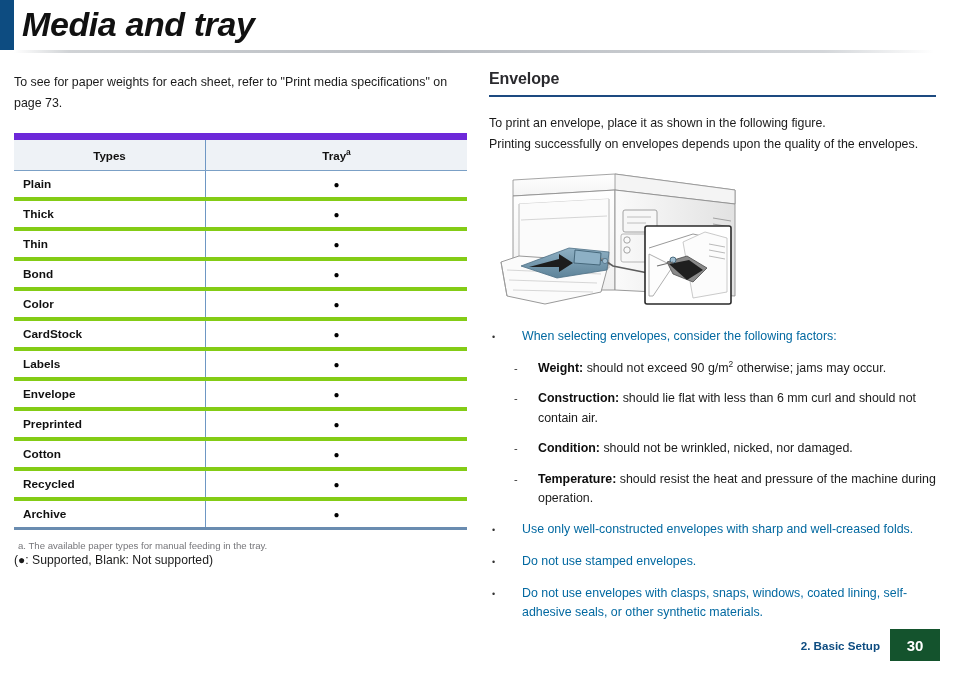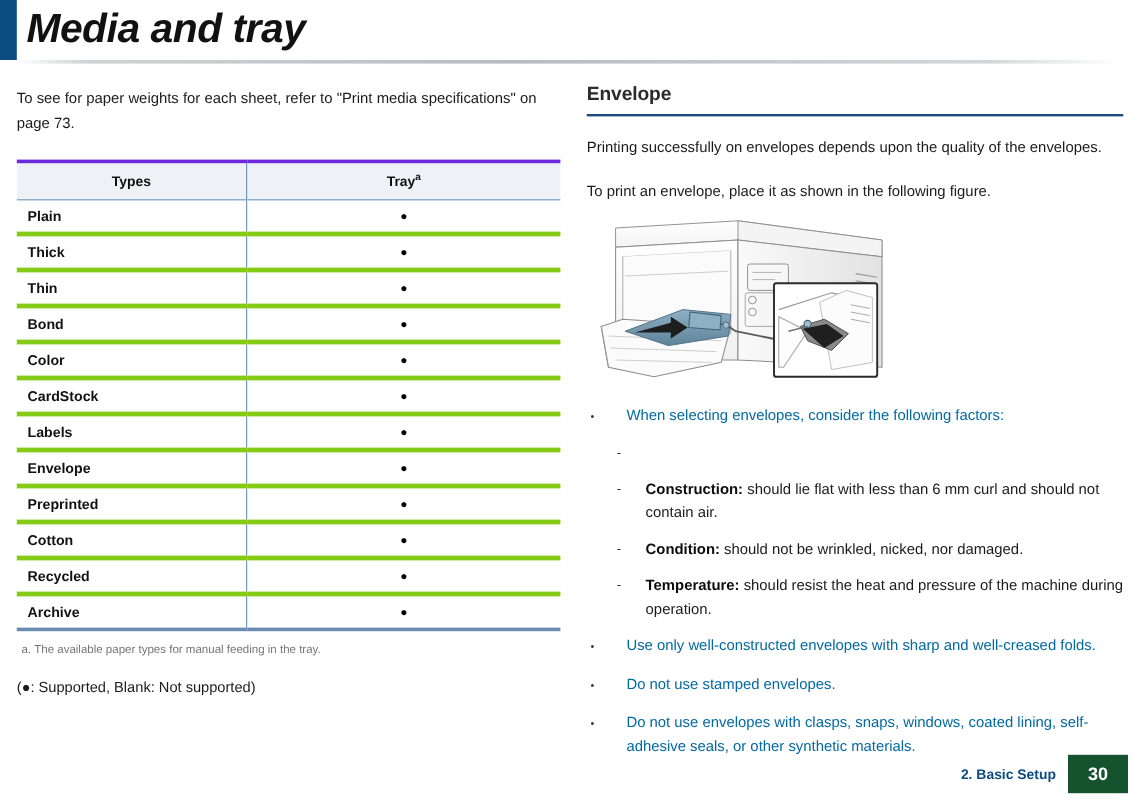--- a/index.html
+++ b/index.html
@@ -78,21 +78,21 @@
 
   
   #media-table {
     margin-top: 19px;
     width: 452px;
     border-collapse: collapse;
     table-layout: fixed;
   }
   #media-table thead th {
     background: #eef2f6;
-    border-top: 3px solid #6d28d9;
+    border-top: 7px solid #6d28d9;
     border-bottom: 1px solid #7ba0c6;
     font-size: 11.6px;
     font-weight: bold;
     color: #111;
     height: 30px;
     padding: 0;
     text-align: center;
     vertical-align: middle;
   }
   #media-table thead th.col-types { width: 191px; }
@@ -124,21 +124,20 @@
   }
 
   #table-footnote {
     margin-top: 9px;
     font-size: 9.6px;
     color: #76767a;
     line-height: 14px;
     padding-left: 4px;
   }
   #legend-note {
-    margin-top: 17px;
     font-size: 12.2px;
     color: #1b1b1b;
   }
   .legend-dot {
     font-size: 12px;
     line-height: 1;
   }
 
   
   #envelope-heading {
@@ -314,22 +313,22 @@
   <div id="table-footnote">a.  The available paper types for manual feeding in the tray.</div>
 
   <div id="legend-note"><span>(</span><span class="legend-dot">●</span><span>: Supported, Blank: Not supported)</span></div>
 </div>
 
 <div id="right-column">
 
   <h2 id="envelope-heading">Envelope</h2>
   <div id="envelope-rule"></div>
 
+  <div id="envelope-intro-2" class="body-text">To print an envelope, place it as shown in the following figure.</div>
   <div id="envelope-intro-1" class="body-text">Printing successfully on envelopes depends upon the quality of the envelopes.</div>
-  <div id="envelope-intro-2" class="body-text">To print an envelope, place it as shown in the following figure.</div>
 
   <div id="printer-figure">
     <svg viewBox="0 0 270 145" width="270" height="145">
       <defs>
         <linearGradient id="bodyShade" x1="0" y1="0" x2="0" y2="1">
           <stop offset="0%" stop-color="#ffffff"></stop>
           <stop offset="100%" stop-color="#f0f0f0"></stop>
         </linearGradient>
         <linearGradient id="sideShade" x1="0" y1="0" x2="1" y2="0">
           <stop offset="0%" stop-color="#fafafa"></stop>
@@ -410,20 +409,21 @@
     </svg>
   </div>
 
   <div id="envelope-notes">
       <div class="bullet-row">
         <div class="bullet-mark">•</div>
         <div class="bullet-text">When selecting envelopes, consider the following factors:</div>
       </div>
       <div class="sub-row">
         <div class="sub-mark">-</div>
+        <div class="sub-text"><span class="lead-term">Weight:</span><span> should not exceed 90 g/m</span><sup>2</sup><span> otherwise; jams may occur.</span></div>
       </div>
       <div class="sub-row">
         <div class="sub-mark">-</div>
         <div class="sub-text"><span class="lead-term">Construction:</span><span> should lie flat with less than 6 mm curl and should not contain air.</span></div>
       </div>
       <div class="sub-row">
         <div class="sub-mark">-</div>
         <div class="sub-text"><span class="lead-term">Condition:</span><span> should not be wrinkled, nicked, nor damaged.</span></div>
       </div>
       <div class="sub-row">

